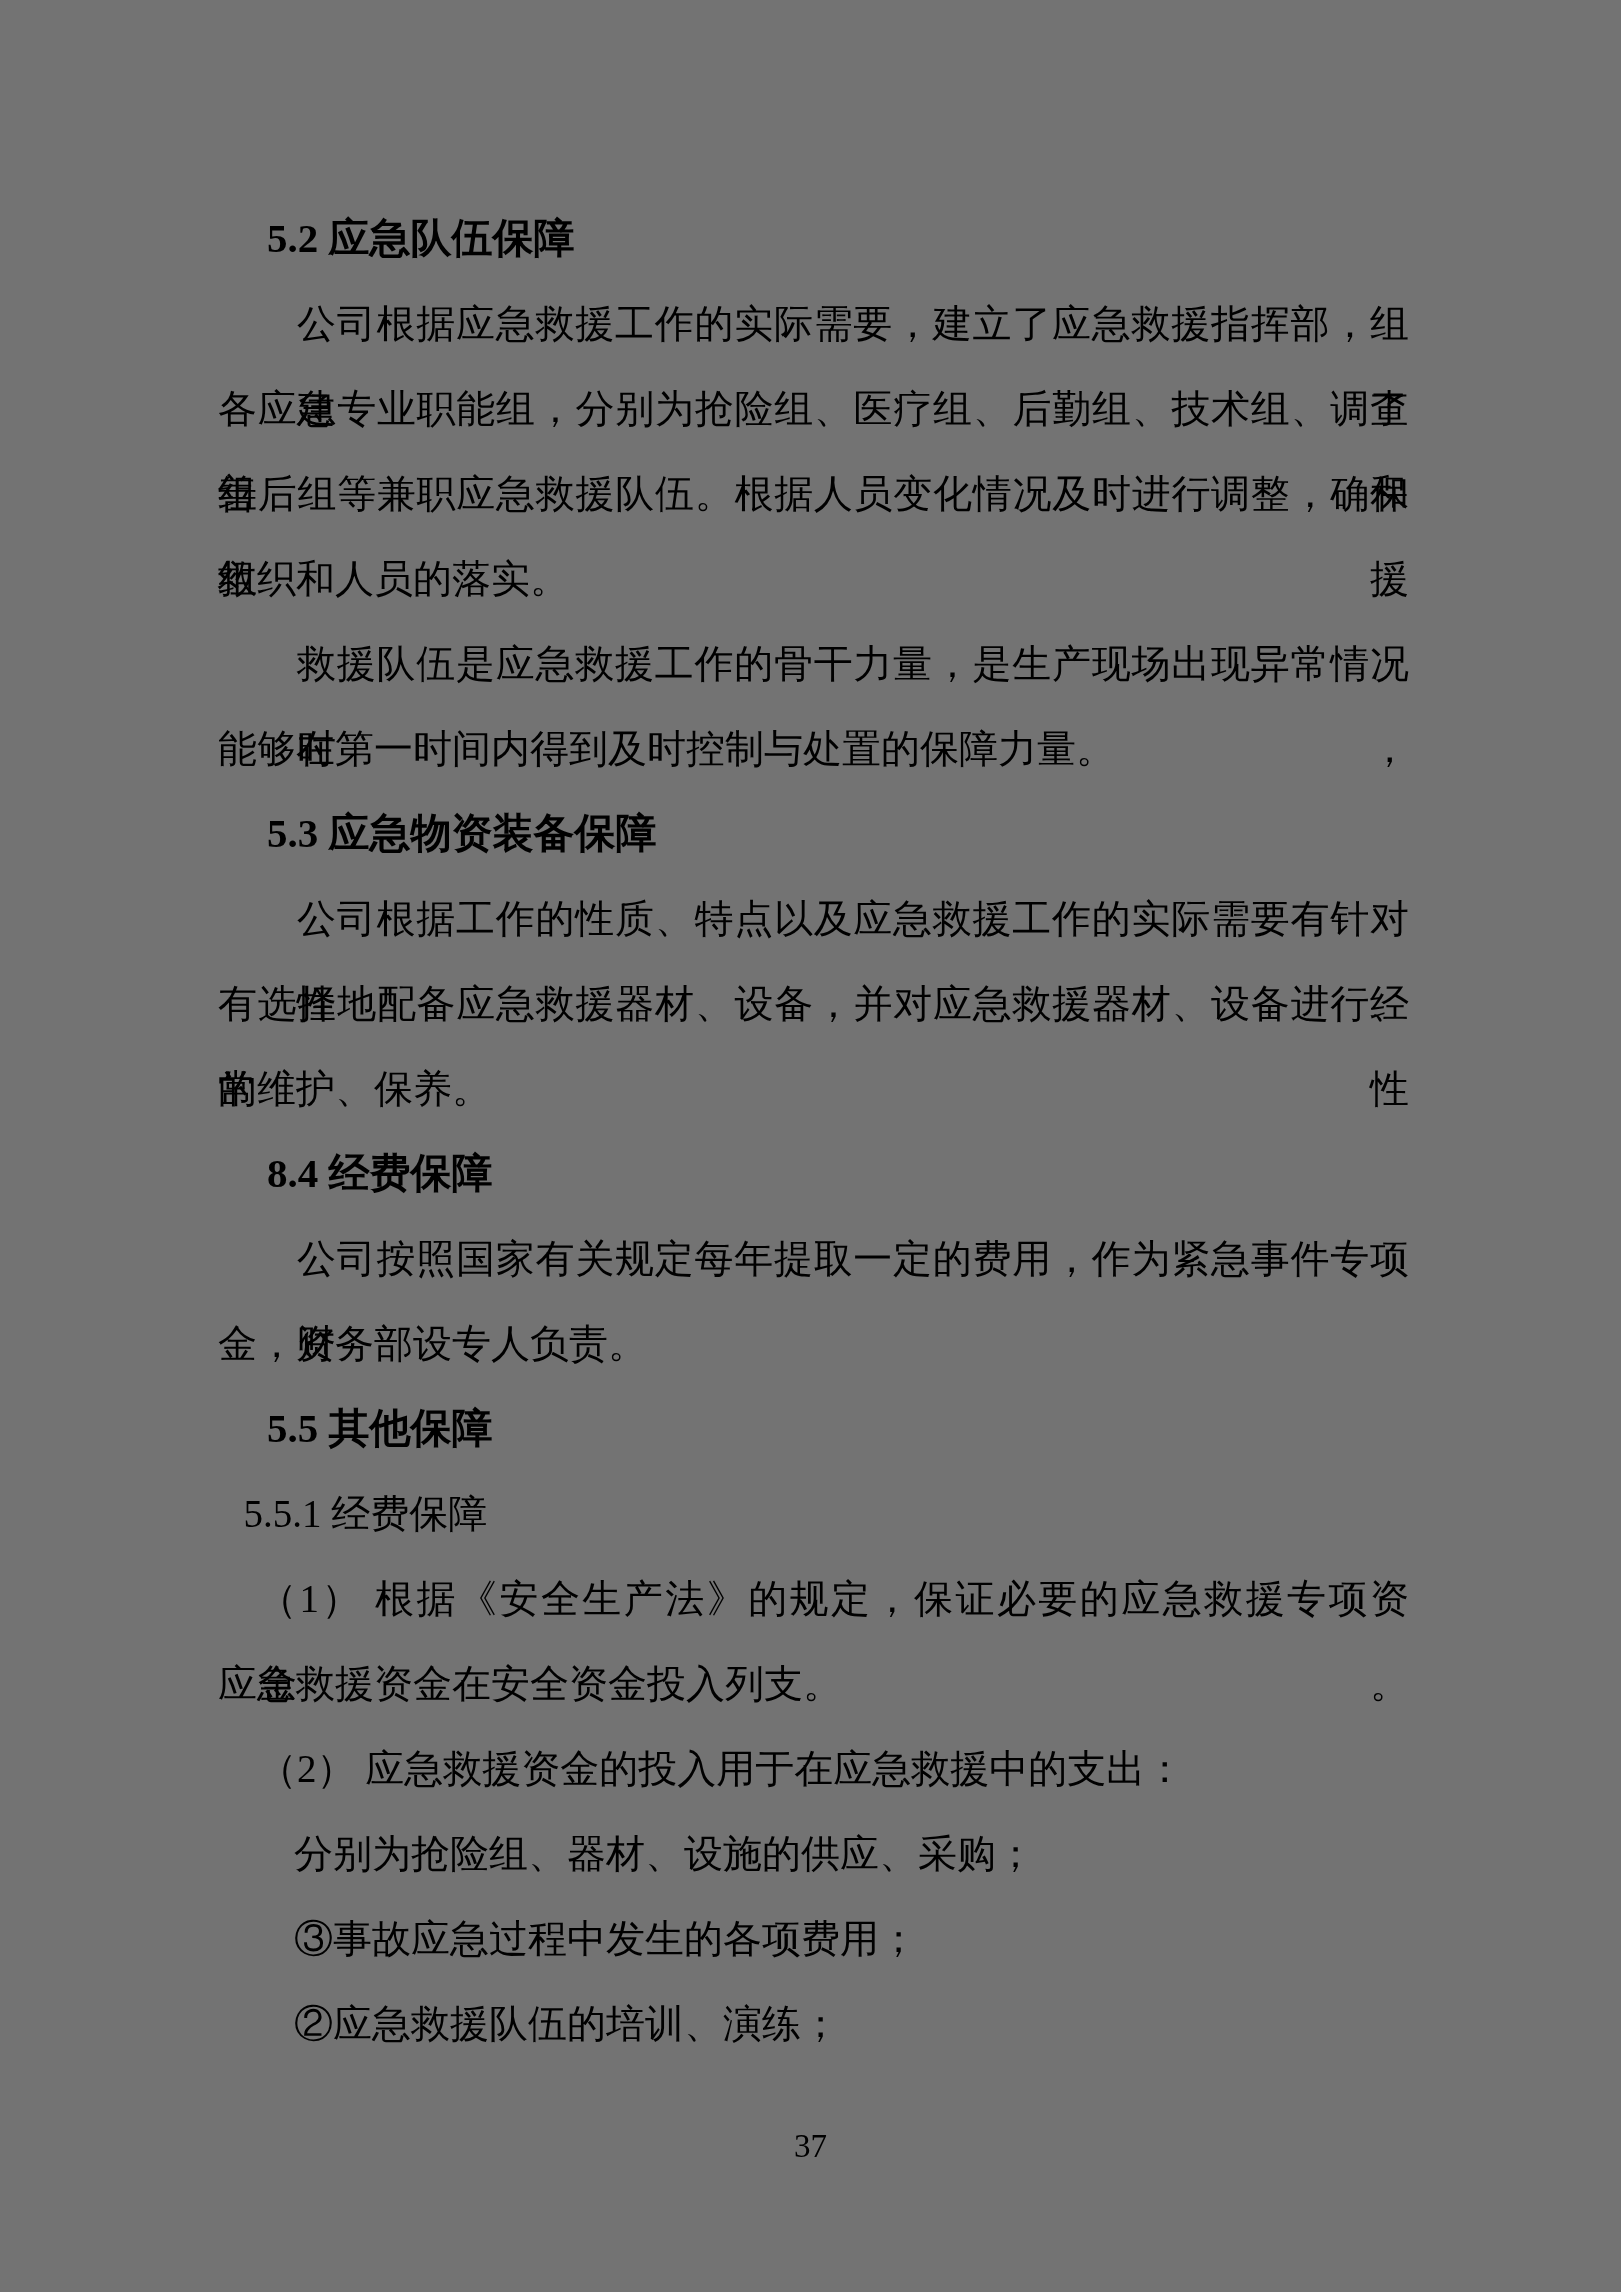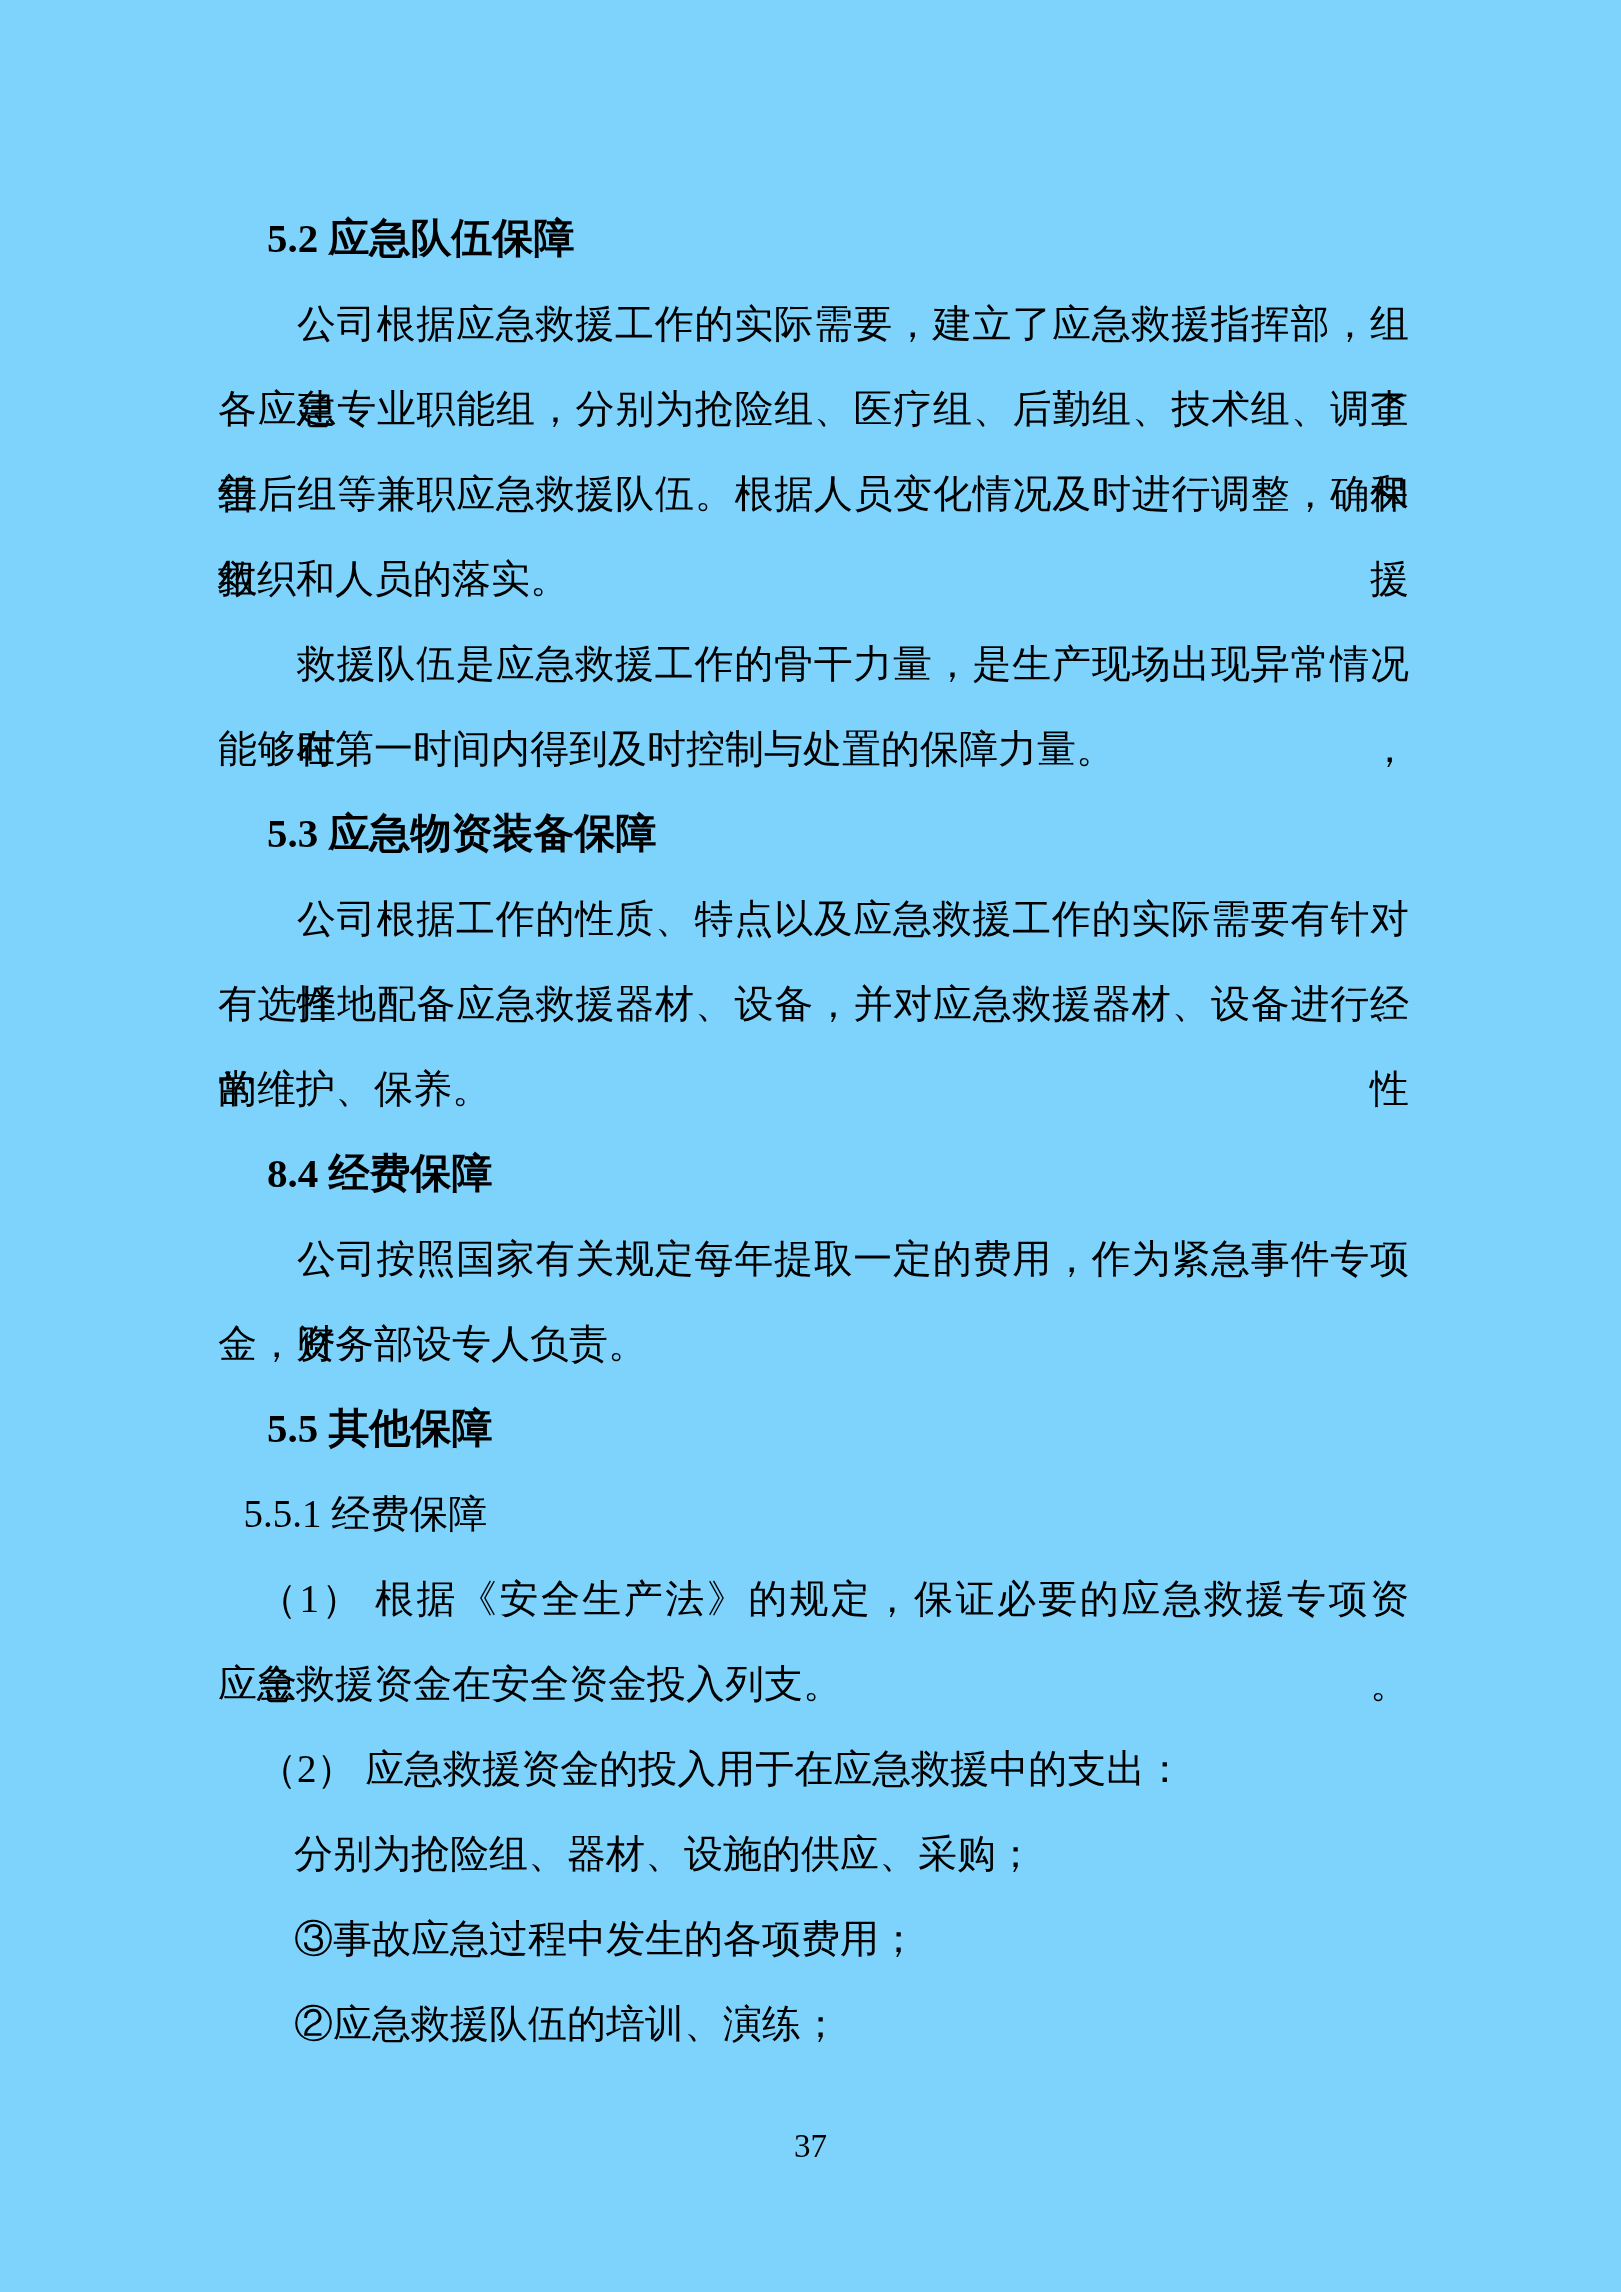--- a/index.html
+++ b/index.html
@@ -4,21 +4,21 @@
 <style>
   html, body {
     margin: 0;
     padding: 0;
     background: #ffffff;
   }
   .page {
     position: relative;
     width: 1621px;
     height: 2293px;
-    background: #7dd3fc;
+    background: #737373;
     overflow: hidden;
     font-family: "Liberation Serif", serif;
     color: #000000;
   }
   .content {
     position: absolute;
     top: 196px;
     left: 218px;
     width: 1191px;
   }

